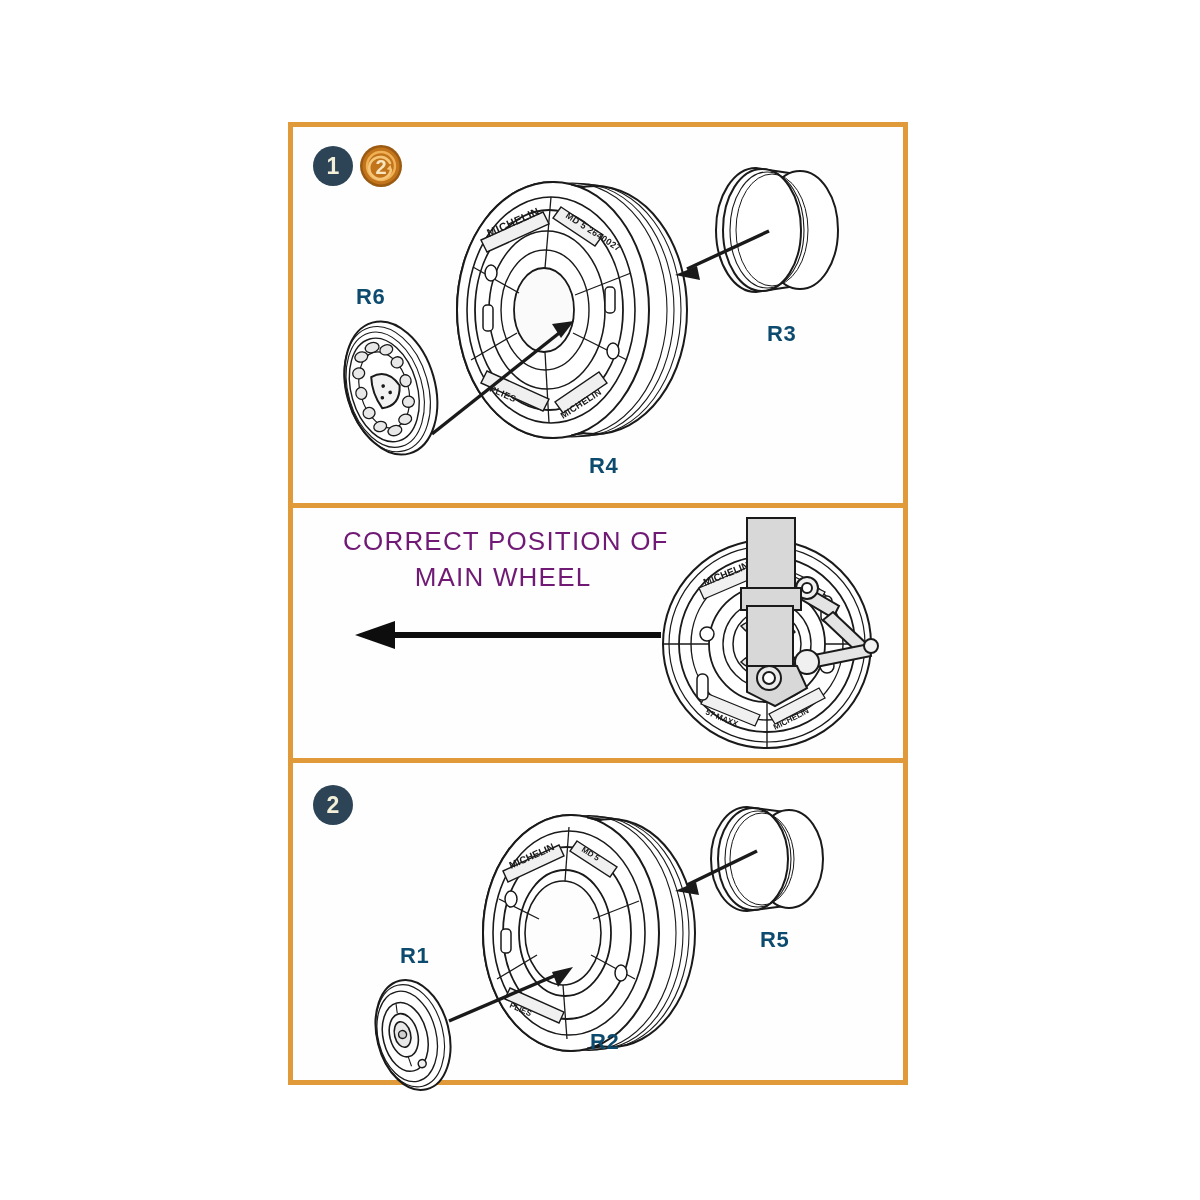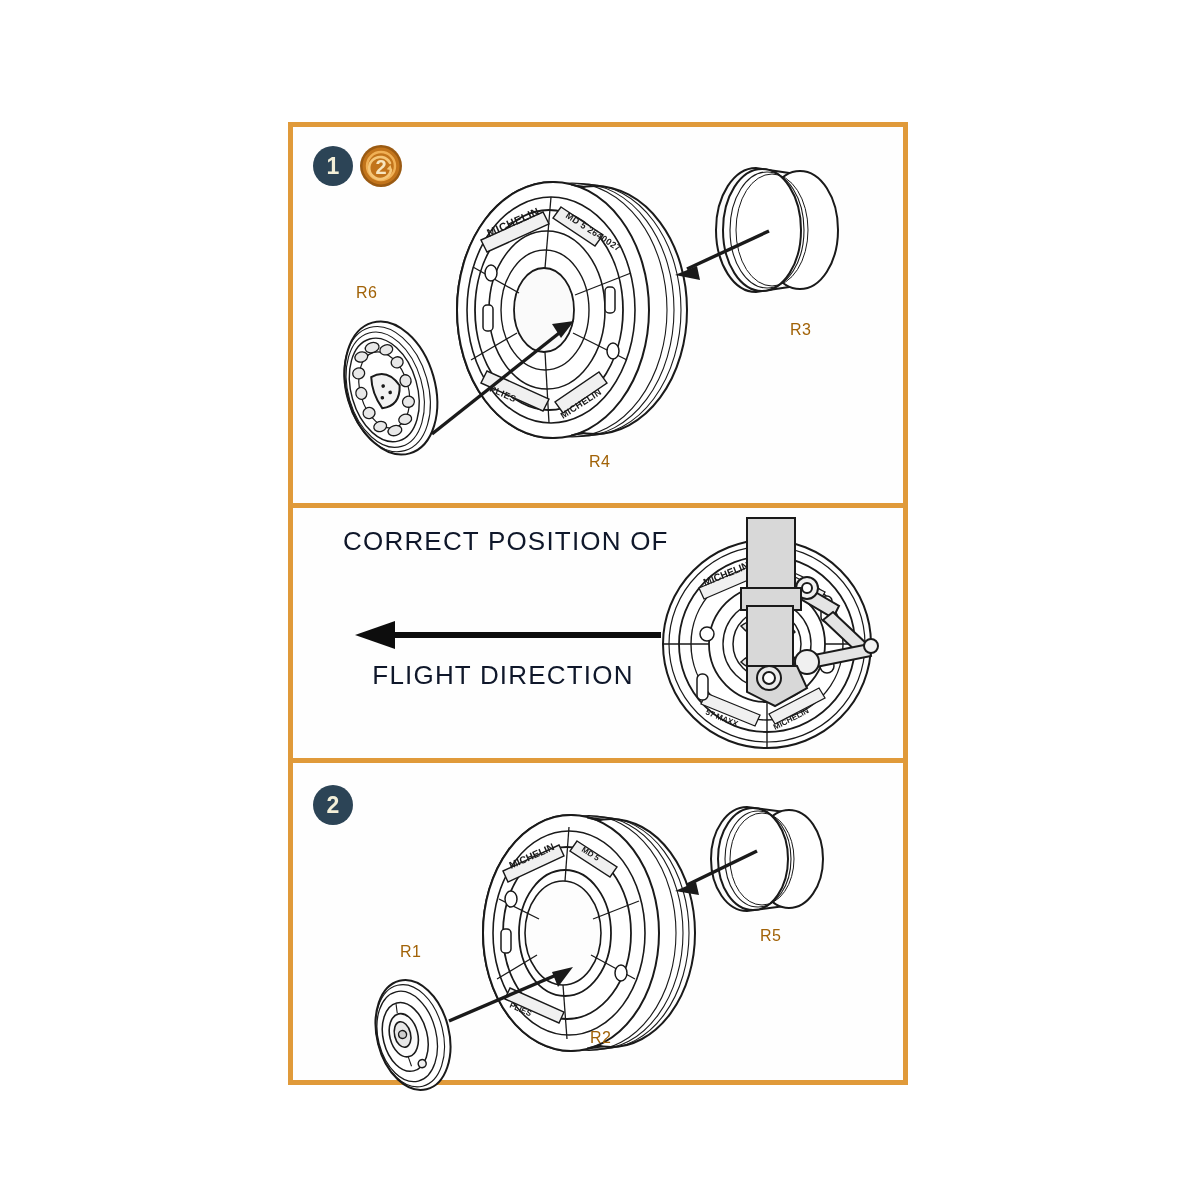--- a/index.html
+++ b/index.html
@@ -50,30 +50,30 @@
   #badge-step2-panel{left:20px;top:22px;}
 
   #badge-rotate{
     position:absolute;left:66px;top:17px;
     width:44px;height:44px;
   }
 
   
   .part-label{
     position:absolute;
-    font-size:16px;font-weight:normal;
-    color:#a16207;
+    font-size:22px;font-weight:bold;
+    color:#0c4a6e;
     letter-spacing:.5px;
     white-space:nowrap;
   }
 
   .caption{
     position:absolute;
     font-size:26px;
-    color:#0f172a;
+    color:#701a75;
     letter-spacing:1.2px;
     white-space:nowrap;
     text-align:center;
     font-weight:400;
   }
 
   svg{display:block;overflow:visible;}
   .art{position:absolute;}
 </style>
 </head>
@@ -218,36 +218,36 @@
         </svg>
       </div>
 
       <div class="art" style="left:372px;top:98px;">
         <svg width="110" height="60" viewBox="0 0 110 60">
           <line x1="104" y1="6" x2="22" y2="44" stroke="#1a1a1a" stroke-width="3.4"></line>
           <path d="M10 50 l22 -9 l3 14 z" fill="#1a1a1a"></path>
         </svg>
       </div>
 
-      <div class="part-label" style="left:497px;top:194px;">R3</div>
+      <div class="part-label" style="left:474px;top:194px;">R3</div>
     </div>
 
     <div class="panel" id="panel-2">
 
       <div class="caption" style="left:50px;top:18px;width:320px;">CORRECT POSITION OF</div>
 
+      <div class="caption" style="left:50px;top:54px;width:320px;">MAIN WHEEL</div>
 
       <div class="art" style="left:60px;top:112px;">
         <svg width="310" height="30" viewBox="0 0 310 30">
           <line x1="36" y1="15" x2="308" y2="15" stroke="#0d0d0d" stroke-width="6"></line>
           <path d="M2 15 l40 -14 l0 28 z" fill="#0d0d0d"></path>
         </svg>
       </div>
 
-      <div class="caption" style="left:50px;top:152px;width:320px;">FLIGHT DIRECTION</div>
 
       <div class="art" style="left:362px;top:8px;">
         <svg width="240" height="250" viewBox="0 0 240 250">
           <defs>
             <clipPath id="wheelClip">
                 <circle cx="112" cy="128" r="104"></circle>
               </clipPath>
           </defs>
           <g stroke="#1a1a1a" fill="#ffffff" stroke-width="2">
             <circle cx="112" cy="128" r="104"></circle>

